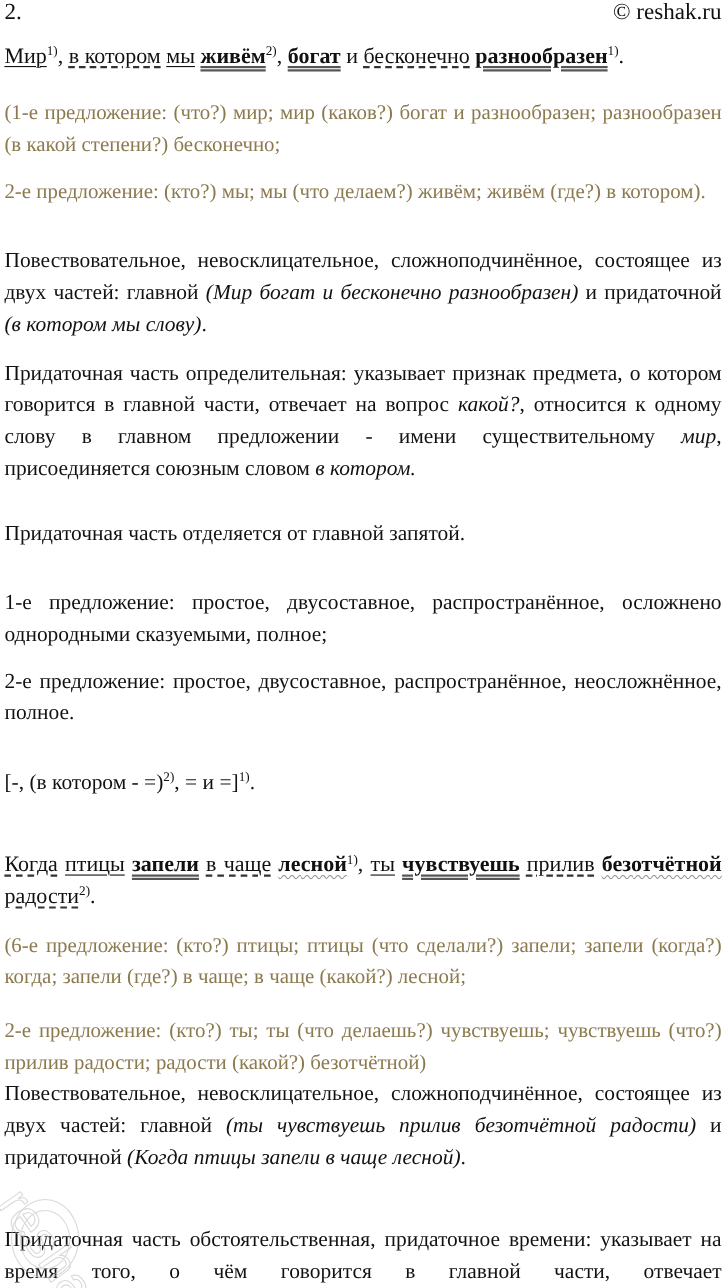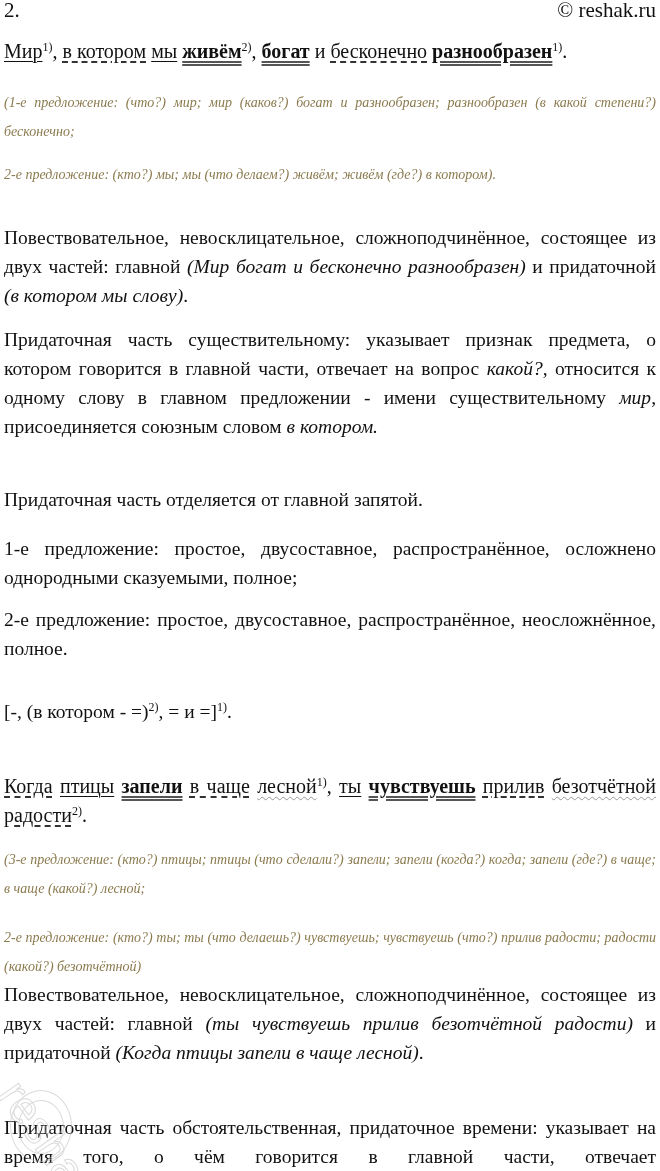--- a/index.html
+++ b/index.html
@@ -4,27 +4,27 @@
 <style>
   html, body { margin: 0; padding: 0; background: #ffffff; }
   body { width: 660px; height: 1171px; overflow: hidden; position: relative;
          font-family: "Liberation Serif", serif; color: #111; font-size: 19.5px; }
   .page { position: absolute; left: 4px; top: 0; width: 652px; }
   .hdr { position: absolute; top: -4px; font-size: 21px; line-height: 28px; }
   .hdr-num { left: 0; }
   .hdr-copy { right: 0; }
   p { margin: 0; line-height: 29px; text-align: justify; text-align-last: auto; }
   .blk { position: absolute; left: 0; width: 652px; }
-  .gloss { color: #8b7a4e; font-style: italic; font-size: 14px; line-height: 29px; }
+  .gloss { color: #8b7a4e; font-size: 19px; line-height: 29px; }
   .it { font-style: italic; margin-top: 48px; }
   sup { font-size: 12px; line-height: 0; vertical-align: 7px; }
   .u1 { text-decoration: underline; text-decoration-thickness: 1.2px; text-underline-offset: 3px; }
   .u2 { text-decoration: underline double; text-decoration-color: #555; text-underline-offset: 3px; font-weight: bold; }
   .ud { text-decoration: underline dashed; text-decoration-color: #333; text-underline-offset: 3px; }
-  .wavy { text-decoration: underline wavy; text-decoration-color: #999; text-decoration-thickness: 1px; text-underline-offset: 3px; }
+  .wavy { text-decoration: underline wavy; text-decoration-color: #999; text-decoration-thickness: 1px; text-underline-offset: 3px; font-weight: bold; }
   .watermark { position: absolute; left: 2px; top: 1050px; width: 150px; height: 130px; pointer-events: none; opacity: 0.55; }
   .wm-circle { position: absolute; left: 8px; top: 40px; width: 60px; height: 70px; border: 1.5px solid #bbb; border-radius: 50%; }
   .wm-circle2 { position: absolute; left: 16px; top: 50px; width: 44px; height: 52px; border: 1.2px solid #bbb; border-radius: 50%; }
   .wm-text { position: absolute; left: 30px; top: 20px; transform: rotate(55deg); transform-origin: left top; font-size: 46px; color: transparent; -webkit-text-stroke: 1px #bbb; font-family: "Liberation Sans", sans-serif; }
 </style>
 </head>
 <body>
 
 <div class="page">
 
@@ -45,25 +45,25 @@
   </div>
 
   <div class="blk" style="top:223px;">
     <p>
       <span>Повествовательное, невосклицательное, сложноподчинённое, состоящее из двух частей: главной </span><span class="it">(Мир богат и бесконечно разнообразен)</span><span> и придаточной </span><span class="it">(в котором мы слову)</span><span>.</span>
     </p>
   </div>
 
   <div class="blk" style="top:325px;">
     <p>
-      <span>Придаточная часть существительному: указывает признак предмета, о котором говорится в главной части, отвечает на вопрос </span><span class="it">какой?</span><span>, относится к одному слову в главном предложении - имени существительному </span><span class="it">мир</span><span>, присоединяется союзным словом </span><span class="it">в котором.</span>
+      <span>Придаточная часть определительная: указывает признак предмета, о котором говорится в главной части, отвечает на вопрос </span><span class="it">какой?</span><span>, относится к одному слову в главном предложении - имени существительному </span><span class="it">мир</span><span>, присоединяется союзным словом </span><span class="it">в котором.</span>
     </p>
   </div>
 
-  <div class="blk" style="top:485px;">
+  <div class="blk" style="top:471px;">
     <p>Придаточная часть отделяется от главной запятой.</p>
   </div>
 
   <div class="blk" style="top:534px;">
     <p>1-е предложение: простое, двусоставное, распространённое, осложнено однородными сказуемыми, полное;</p>
   </div>
 
   <div class="blk" style="top:605px;">
     <p>2-е предложение: простое, двусоставное, распространённое, неосложнённое, полное.</p>
   </div>
@@ -74,21 +74,21 @@
     </p>
   </div>
 
   <div class="blk" style="top:772px;">
     <p style="font-size:20px;">
       <span class="ud">Когда</span><span> </span> <span class="u1">птицы</span><span> </span> <span class="u2">запели</span><span> </span> <span class="ud">в чаще</span><span> </span> <span class="wavy">лесной</span><sup>1)</sup><span>, </span> <span class="u1">ты</span><span> </span> <span class="u2">чувствуешь</span><span> </span> <span class="ud">прилив</span><span> </span> <span class="wavy">безотчётной</span><span> </span><span class="ud">радости</span><sup>2)</sup><span>.</span>
     </p>
   </div>
 
   <div class="blk" style="top:845px;">
-    <p class="gloss">(3-е предложение: (кто?) птицы; птицы (что сделали?) запели; запели (когда?) когда; запели (где?) в чаще; в чаще (какой?) лесной;</p>
+    <p class="gloss">(6-е предложение: (кто?) птицы; птицы (что сделали?) запели; запели (когда?) когда; запели (где?) в чаще; в чаще (какой?) лесной;</p>
   </div>
   <div class="blk" style="top:907px;margin-top:16px;">
     <p class="gloss">2-е предложение: (кто?) ты; ты (что делаешь?) чувствуешь; чувствуешь (что?) прилив радости; радости (какой?) безотчётной)</p>
   </div>
 
   <div class="blk" style="top:980px;">
     <p>
       <span>Повествовательное, невосклицательное, сложноподчинённое, состоящее из двух частей: главной </span><span class="it">(ты чувствуешь прилив безотчётной радости)</span><span> и придаточной </span><span class="it">(Когда птицы запели в чаще лесной)</span><span>.</span>
     </p>
   </div>

